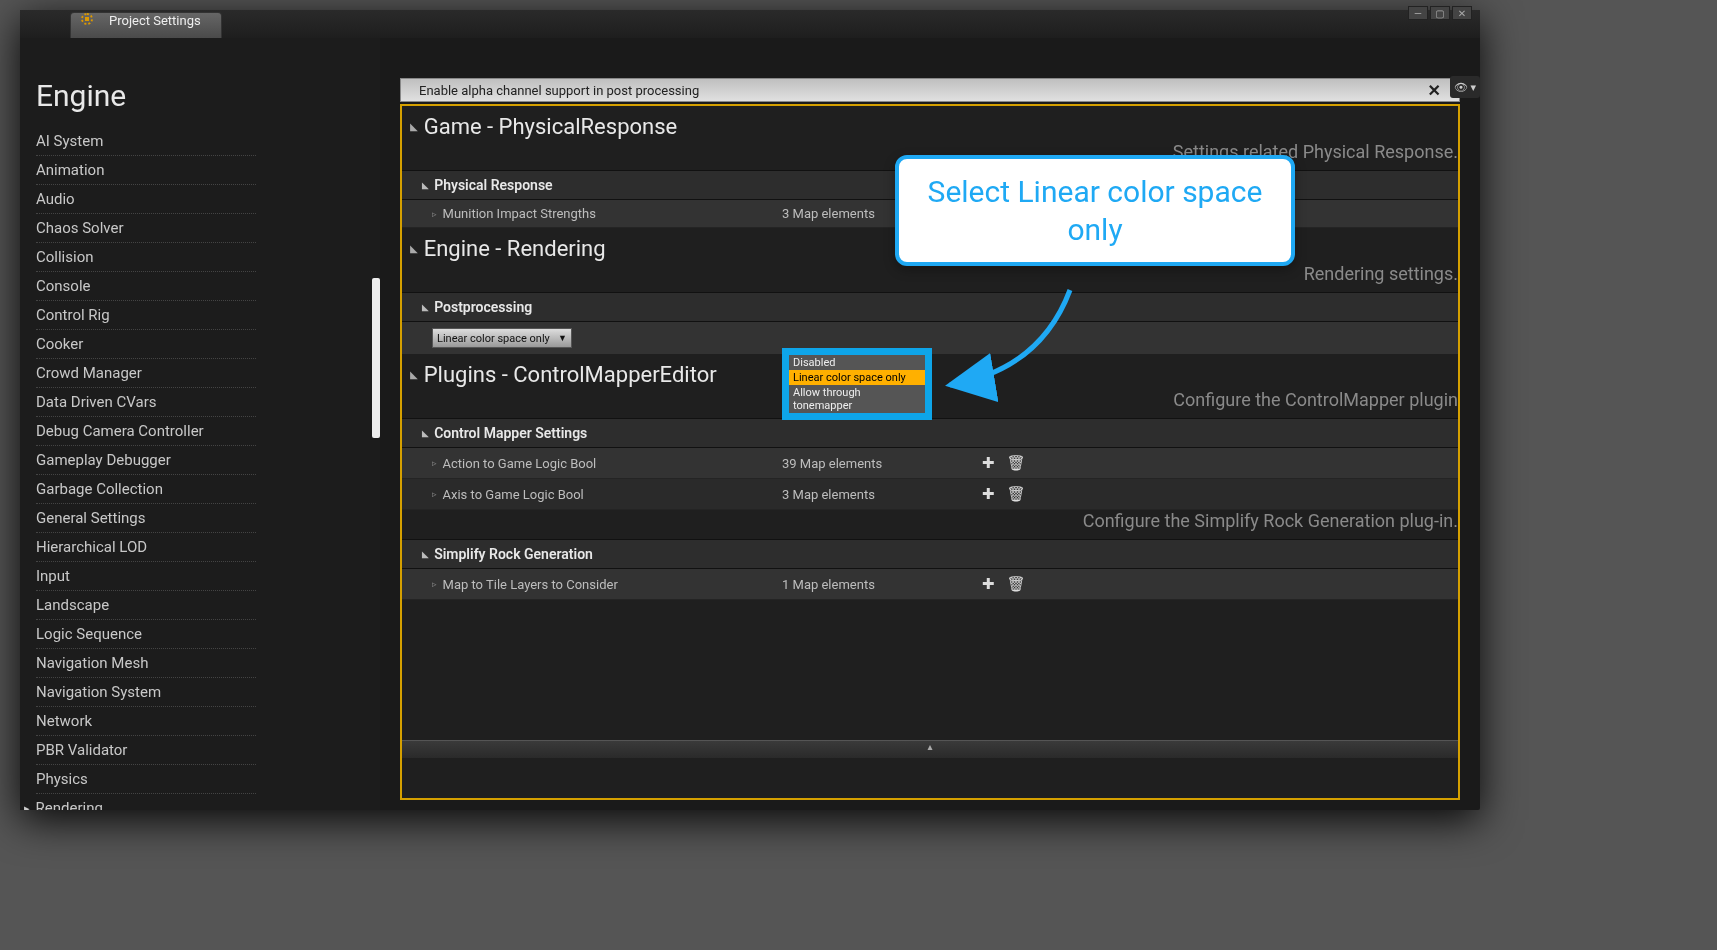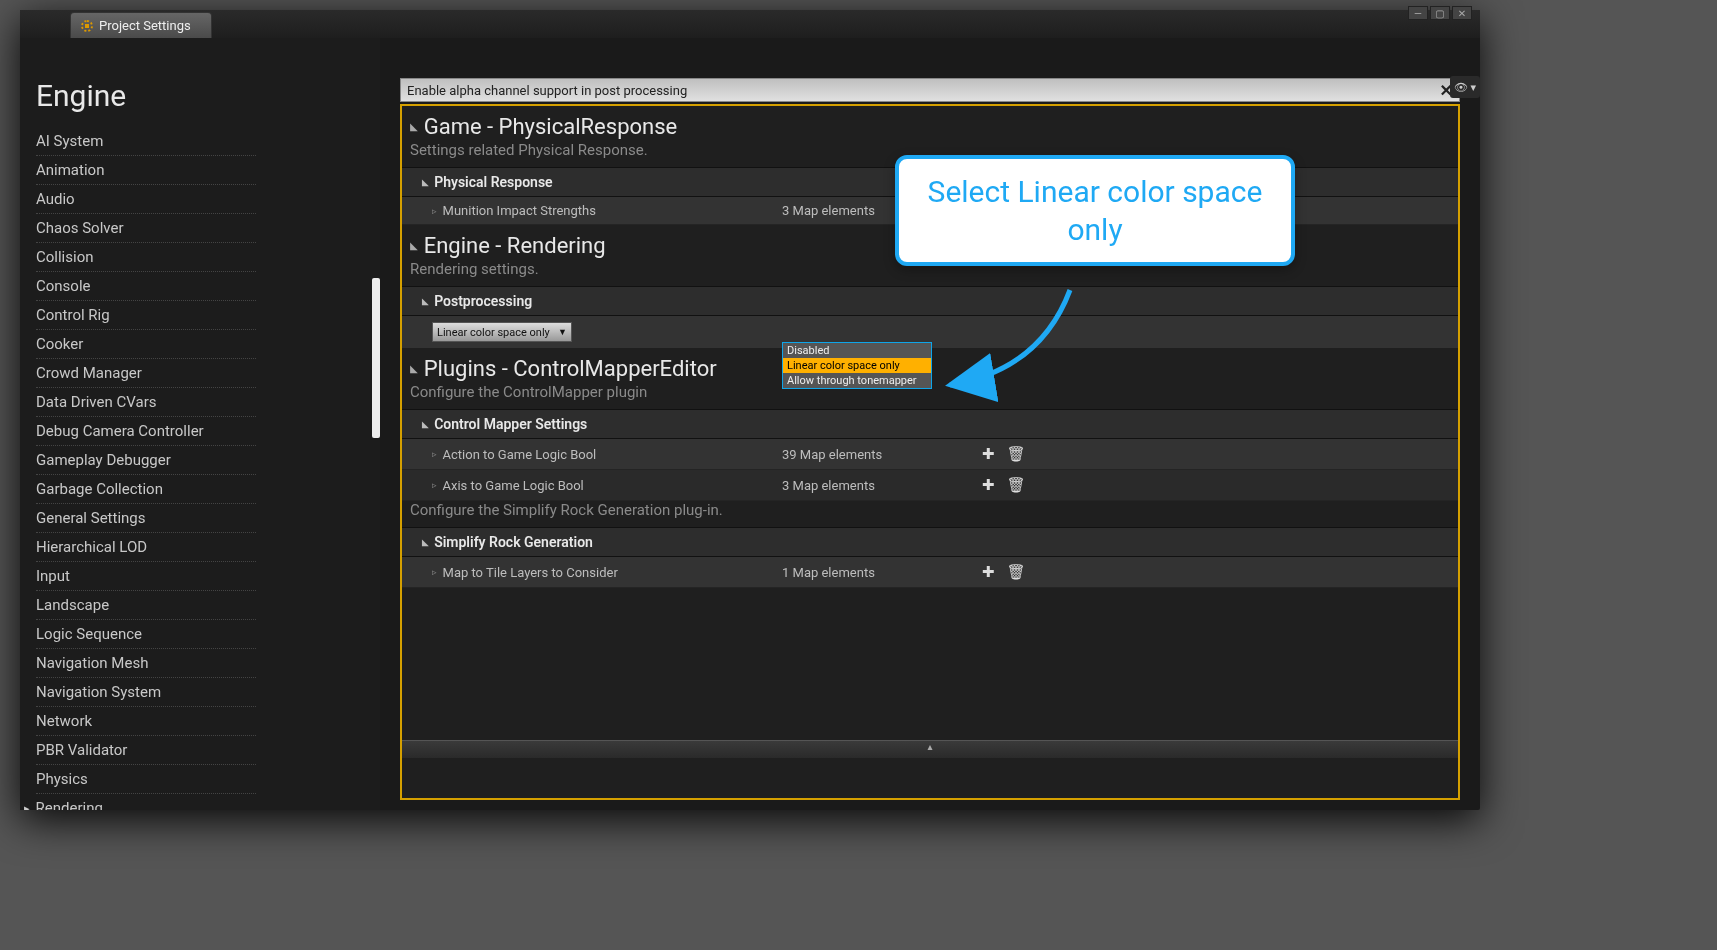--- a/index.html
+++ b/index.html
@@ -21,21 +21,21 @@
   }
   
   .tabbar {
     height: 28px;
     background: linear-gradient(#2a2a2a,#1e1e1e);
     display: flex;
     align-items: flex-end;
     padding-left: 50px;
   }
   .tab {
-    display:flex; align-items:center; gap:6px;
+    display:flex; align-items:flex-start; gap:16px;
     height: 26px;
     padding: 0 20px 0 10px;
     background: linear-gradient(#666,#4a4a4a);
     border-radius: 4px 4px 0 0;
     font-size: 13px;
     color: #eee;
     border: 1px solid #333;
     border-bottom: none;
   }
   .gear-icon {
@@ -89,21 +89,21 @@
   .main {
     flex:1;
     position:relative;
     padding: 40px 20px 10px 20px;
     display:flex; flex-direction:column;
   }
   .search-bar {
     height:24px;
     background: linear-gradient(#bfbfbf,#e0e0e0);
     display:flex; align-items:center;
-    padding: 0 6px;
+    padding: 0 18px;
     font-size: 13px;
     color:#222;
     border: 1px solid #888;
   }
   .search-bar .x {
     margin-left:auto;
     font-weight:bold;
     font-size:16px; color:#222;
     cursor:default;
   }
@@ -130,23 +130,24 @@
     padding: 8px 8px 2px 8px;
     display:flex; align-items:center; gap:6px;
   }
   .section-title::before{
     content:"◢";
     font-size:10px;
     transform: scaleX(-1);
     color:#aaa;
   }
   .section-desc {
-    font-size: 15px;
+    font-size: 18px;
     color: #8a8a8a;
-    padding: 0 0 8px 8px;
+    padding: 0 0 8px 18px;
+    text-align: right;
   }
   .sub-hdr {
     background:#2d2d2d;
     font-size:14px;
     font-weight:600;
     color:#e8e8e8;
     padding:6px 10px 6px 20px;
     display:flex; align-items:center; gap:6px;
     border-top:1px solid #111;
     border-bottom:1px solid #111;
@@ -192,21 +193,21 @@
     font-size:11px;
     display:flex; align-items:center;
     padding:0 4px;
   }
   .dropdown .caret{ margin-left:auto; font-size:9px; }
   .dd-menu{
     position:absolute;
     left:380px; top:26px;
     width:150px;
     background:#555;
-    border:1px solid #0ea5e9;
+    border:7px solid #0ea5e9;
     font-size:11px;
     z-index:5;
   }
   .dd-menu div{ padding:1px 4px; color:#eee; }
   .dd-menu .hl{ background:#ffb000; color:#000; }
   .expand-bar{
     height:18px;
     background: linear-gradient(#3a3a3a,#2a2a2a);
     border-top:1px solid #555;
     text-align:center;

